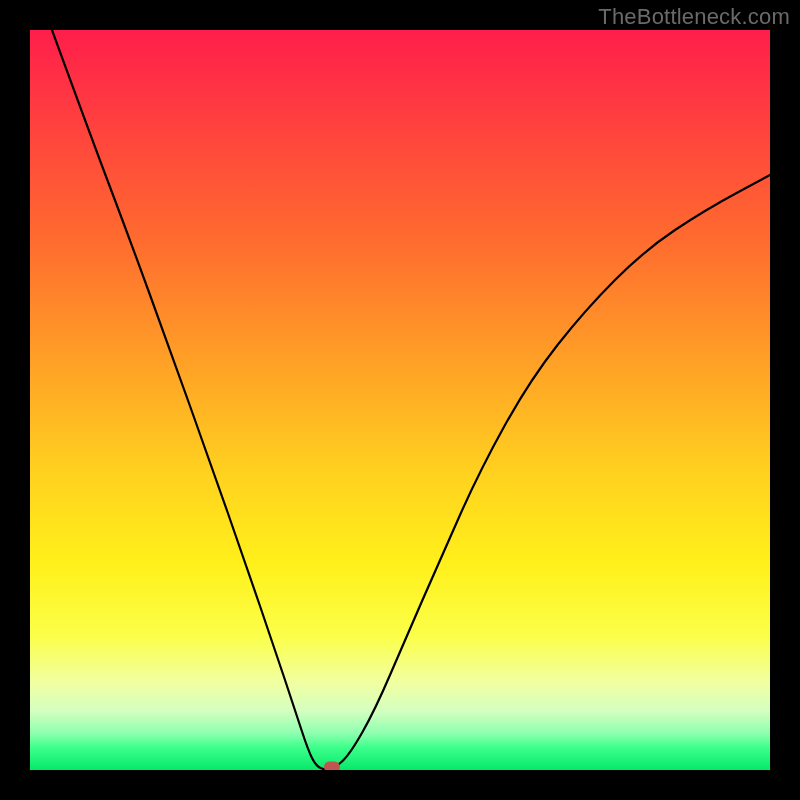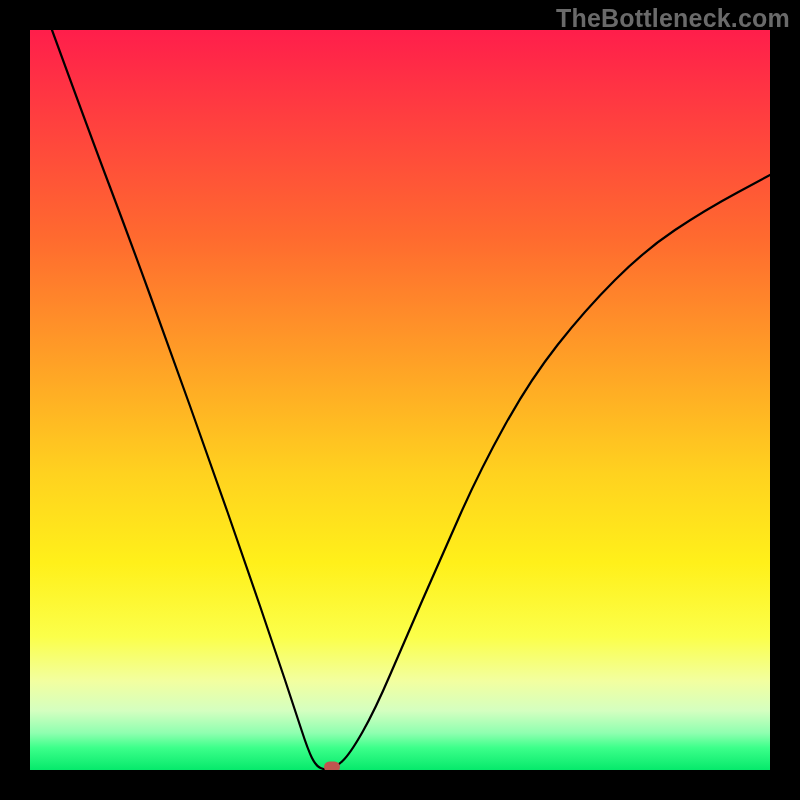--- a/index.html
+++ b/index.html
@@ -15,22 +15,22 @@
     position: relative;
     width: 800px;
     height: 800px;
     background: #000;
   }
   .watermark {
     position: absolute;
     top: 4px;
     right: 10px;
     color: #6a6a6a;
-    font-size: 25px;
-    font-weight: 700;
+    font-size: 22px;
+    font-weight: 400;
     letter-spacing: 0.2px;
     z-index: 5;
     user-select: none;
   }
   .plot-area {
     position: absolute;
     left: 30px;
     top: 30px;
     width: 740px;
     height: 740px;

